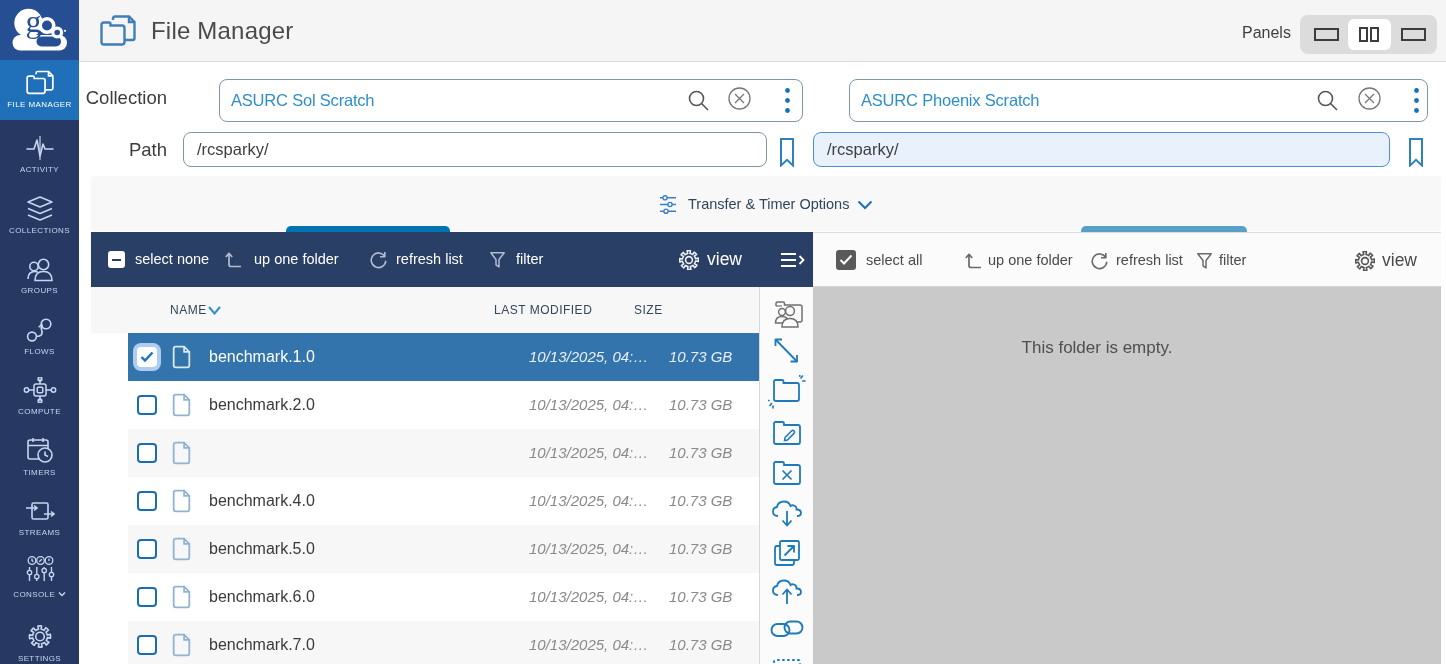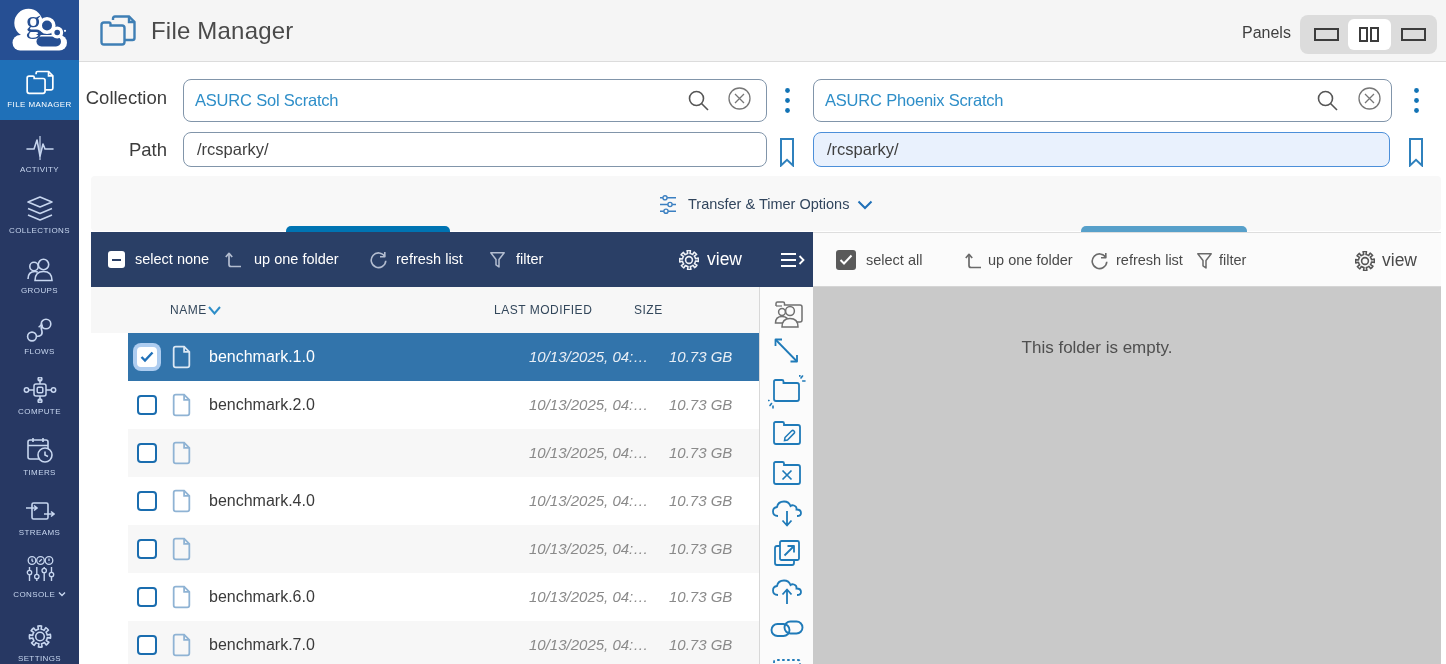--- a/index.html
+++ b/index.html
@@ -20,21 +20,21 @@
 
 #header { position:absolute; left:79px; top:0; width:1367px; height:62px; background:#f5f5f5; border-bottom:1px solid #dcdcdc; }
 #hdrTitle { position:absolute; left:72px; top:17px; font-size:24px; color:#4a4a4a; letter-spacing:.2px; }
 #panelsLbl { position:absolute; left:1163px; top:24px; font-size:16px; color:#3f3f3f; }
 #panelSwitch { position:absolute; left:1221px; top:15px; width:137px; height:39px; background:#dcdcdc; border-radius:8px; }
 .pbtn { position:absolute; top:4px; width:43px; height:31px; border-radius:6px; }
 .prect { position:absolute; border:2px solid #3c3c3c; background:transparent; }
 
 
 .formlbl { position:absolute; width:100px; text-align:right; font-size:18.5px; color:#3c3c3c; }
-.cinput { position:absolute; height:43px; border:1px solid #8195aa; border-radius:8px; background:#fff; font-size:16.5px; letter-spacing:-.2px; color:#2e8ec8; line-height:41px; padding-left:11px; }
+.cinput { position:absolute; height:43px; border:1px solid #8195aa; border-radius:8px; background:#fff; font-size:16.5px; letter-spacing:-.2px; color:#2e8ec8; line-height:41px; padding-left:11px;margin-left:36px; }
 .pinput { position:absolute; height:35px; border:1px solid #8195aa; border-radius:8px; background:#fff; font-size:16.5px; color:#3f3f3f; line-height:33px; padding-left:13px; }
 
 
 #xferbar { position:absolute; left:91px; top:176px; width:1350px; height:55px; background:#f8f8f8; border-radius:4px; }
 .startbtn { position:absolute; height:35px; border-radius:5px; color:#fff; font-size:14px;margin-top:40px; }
 
 
 #tbL { position:absolute; left:91px; top:232px; width:722px; height:55px; background:#2a3f66; color:#fff; }
 #tbR { position:absolute; left:813px; top:232px; width:628px; height:55px; background:#fbfbfb; border-top:1px solid #dedede; border-bottom:1px solid #d5d5d5; color:#4a4a4a;padding-left:27px; }
 .tbtxt { position:absolute; top:0; height:55px; line-height:55px; font-size:14.5px; }
@@ -368,20 +368,21 @@
     <div class="nm" style="color:#3a3a3a">benchmark.4.0</div>
     <div class="dt" style="color:#8a8a8a">10/13/2025, 04:…</div>
     <div class="sz" style="color:#8a8a8a">10.73 GB</div>
       </div>
       <div class="row" style="top: 192px; background: rgb(247, 247, 247);">
     <div class="cb"></div>
     <svg class="ficon" width="19" height="24" viewBox="0 0 18 23" fill="none" stroke="#8fb3d4" stroke-width="1.7">
       <path d="M1.5 3.5 Q1.5 1.5 3.5 1.5 L11.5 1.5 L16.5 6.5 L16.5 19.5 Q16.5 21.5 14.5 21.5 L3.5 21.5 Q1.5 21.5 1.5 19.5 Z"></path>
       <path d="M11.5 1.5 L11.5 6.5 L16.5 6.5"></path>
     </svg>
+    <div class="nm" style="color:#3a3a3a">benchmark.5.0</div>
     <div class="dt" style="color:#8a8a8a">10/13/2025, 04:…</div>
     <div class="sz" style="color:#8a8a8a">10.73 GB</div>
       </div>
       <div class="row" style="top: 240px; background: rgb(255, 255, 255);">
     <div class="cb"></div>
     <svg class="ficon" width="19" height="24" viewBox="0 0 18 23" fill="none" stroke="#8fb3d4" stroke-width="1.7">
       <path d="M1.5 3.5 Q1.5 1.5 3.5 1.5 L11.5 1.5 L16.5 6.5 L16.5 19.5 Q16.5 21.5 14.5 21.5 L3.5 21.5 Q1.5 21.5 1.5 19.5 Z"></path>
       <path d="M11.5 1.5 L11.5 6.5 L16.5 6.5"></path>
     </svg>
     <div class="nm" style="color:#3a3a3a">benchmark.6.0</div>

